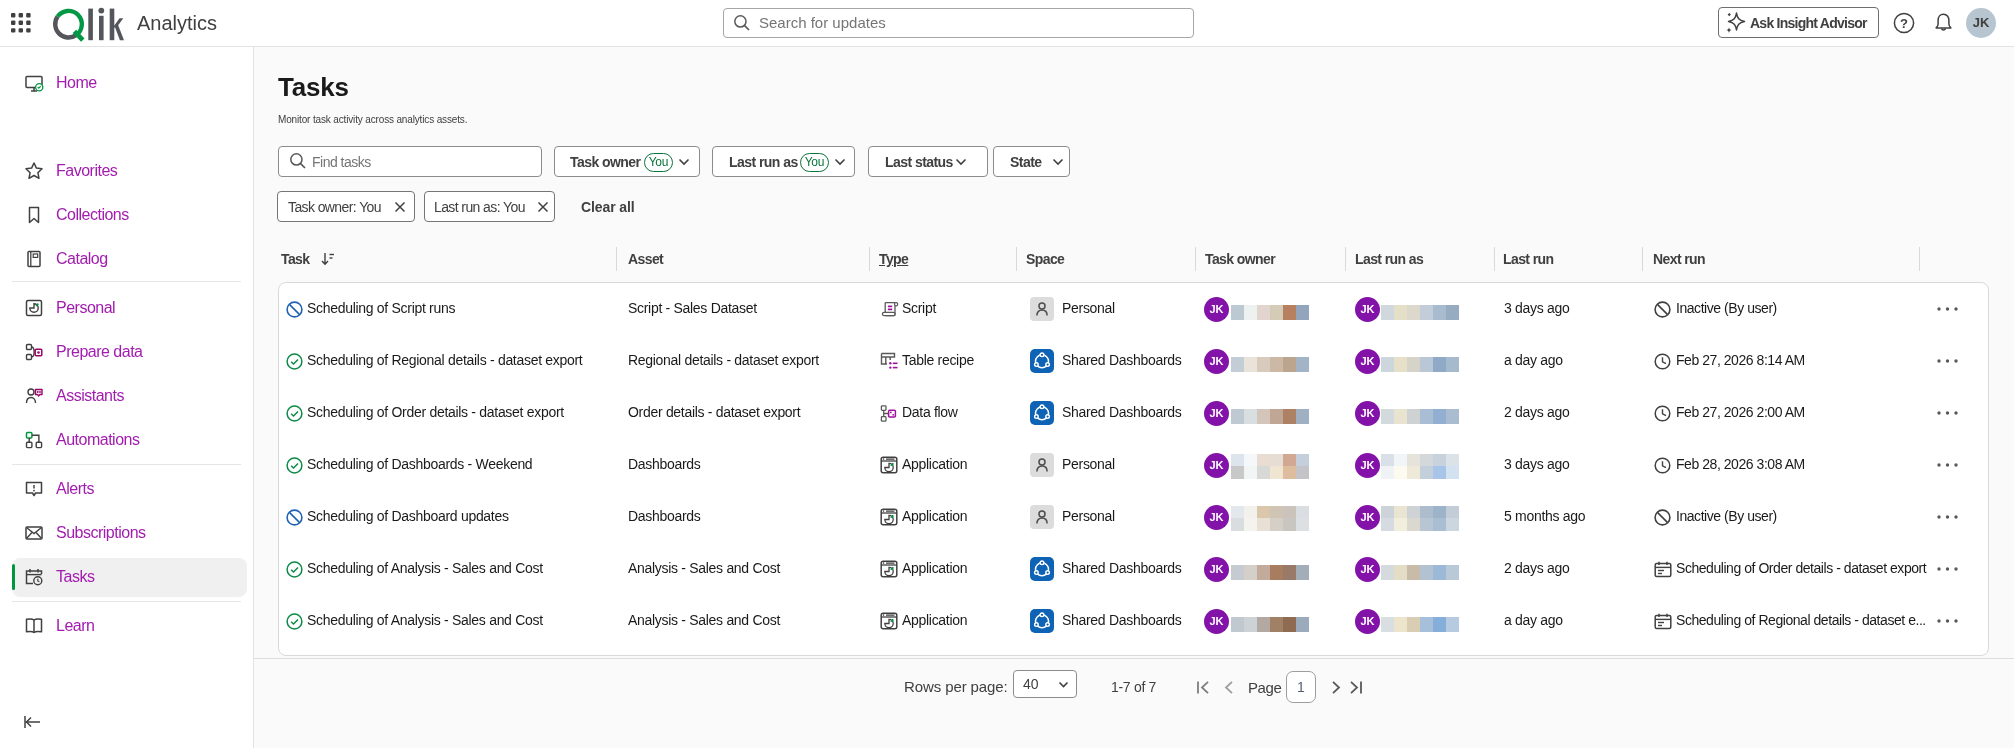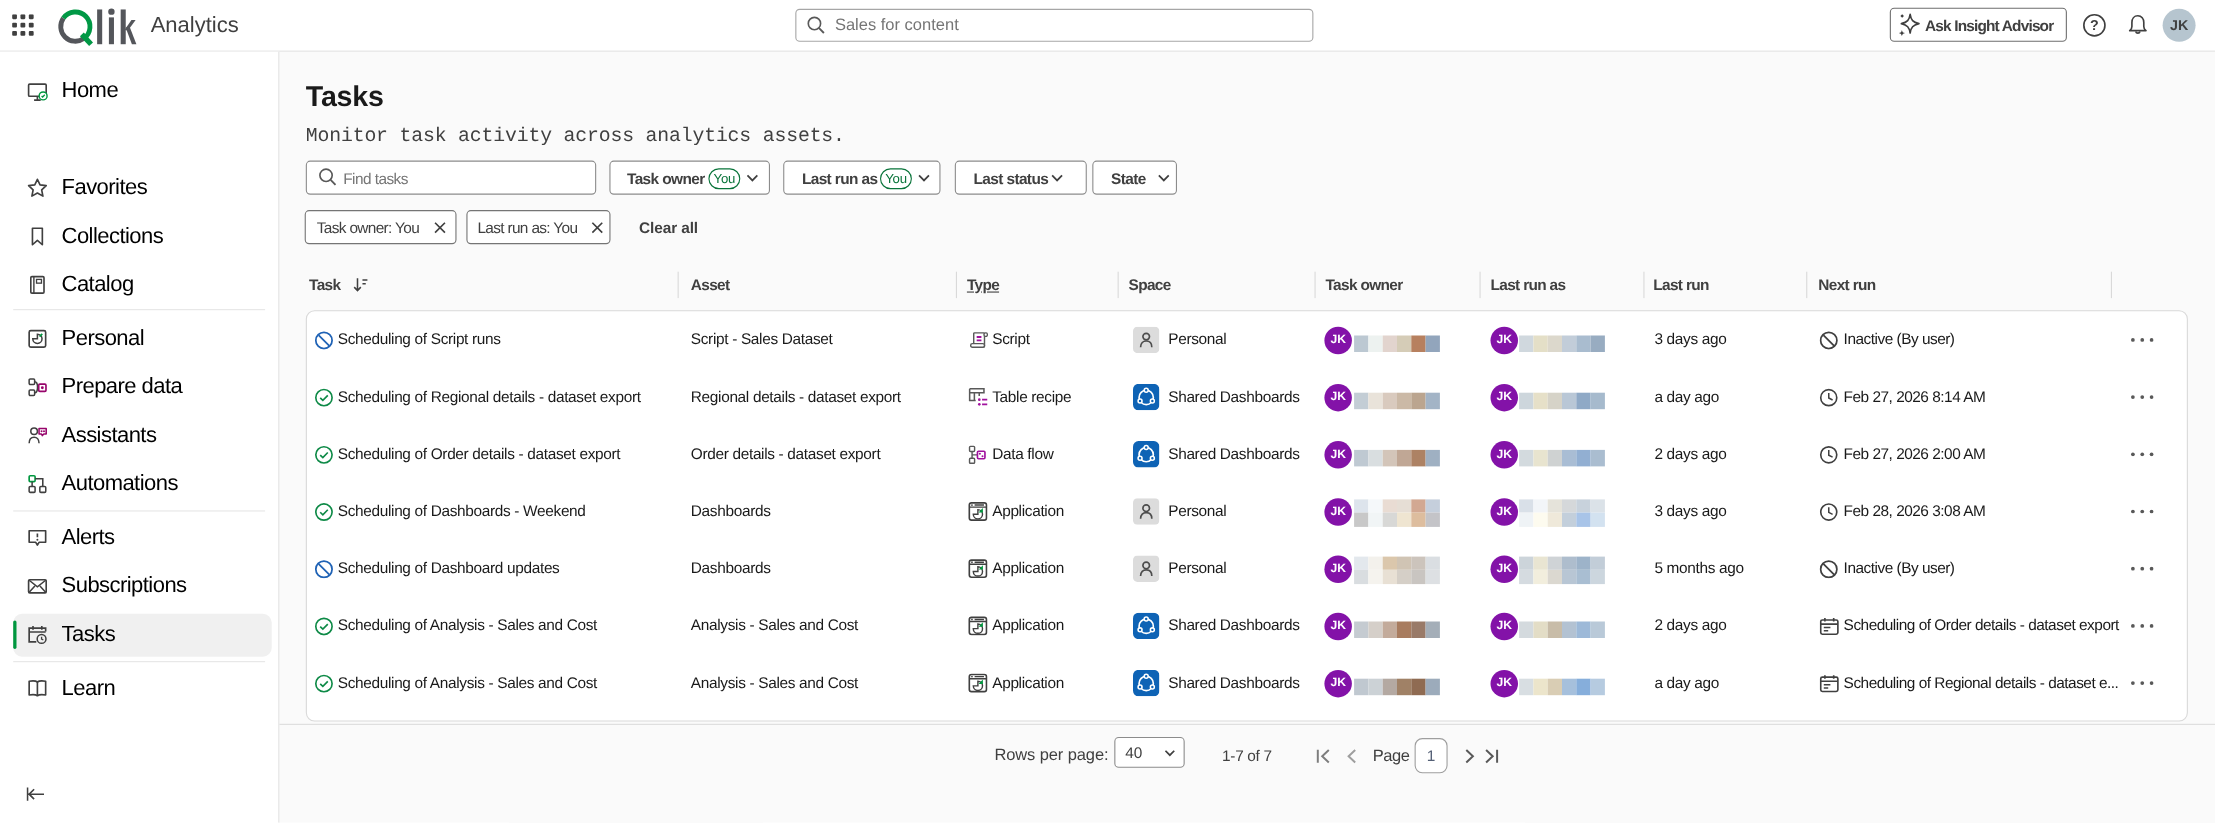--- a/index.html
+++ b/index.html
@@ -4,21 +4,21 @@
 <style>
   * { margin:0; padding:0; box-sizing:border-box; }
   html,body { width:2014px; height:748px; overflow:hidden; background:#fff;
     font-family:"Liberation Sans", sans-serif; color:#404040; }
   .abs { position:absolute; }
   #page { position:relative; width:2014px; height:564px; }
   #main-bg { left:254px; top:46px; width:1760px; height:702px; background:#fafafa; }
   #topbar { left:0; top:0; width:2014px; height:47px; background:#fff; border-bottom:1px solid #e2e2e2; }
   #sidebar { left:0; top:47px; width:254px; height:701px; background:#fff; border-right:1px solid #e2e2e2; }
   .sideitem { position:absolute; left:0; width:253px; height:40px; }
-  .sideitem .txt { position:absolute; left:56px; top:50%; transform:translateY(-50%); font-size:20px; color:#000000; letter-spacing:-0.5px;}
+  .sideitem .txt { position:absolute; left:56px; top:50%; transform:translateY(-50%); font-size:16px; color:#a21caf; letter-spacing:-0.5px;}
   .sideitem svg { position:absolute; left:23px; top:50%; transform:translateY(-50%); }
   .sidediv { position:absolute; left:12px; width:229px; height:1px; background:#e6e6e6; }
   .flt { position:absolute; top:146px; height:31px; background:#fff; border:1px solid #8c8c8c; border-radius:4px; }
   .chip { position:absolute; top:191px; height:31px; background:#fff; border:1px solid #757575; border-radius:4px; }
   .hdrlbl { position:absolute; top:251px; font-size:14px; font-weight:700; color:#404040; letter-spacing:-0.6px; }
   .hdrsep { position:absolute; top:247px; width:1px; height:24px; background:#d9d9d9; }
   .youpill { position:absolute; top:6px; width:29px; height:19px; border:1px solid #09743a; border-radius:10px;
      color:#09743a; font-size:12px; text-align:center; line-height:17px; letter-spacing:-0.2px;}
   .cell-txt { position:absolute; font-size:14px; color:#1a1a1a; letter-spacing:-0.3px; white-space:nowrap;}
   .mosaic { position:absolute; display:grid; grid-auto-flow:column; }
@@ -59,21 +59,21 @@
       <path d="M 64.3 20.3 L 67.5 18.4 L 74 35.2 L 69.9 35.2 Z"></path>
     </g>
   </svg>
   <div class="abs" style="left:137px; top:12px; font-size:20px; color:#404040;">Analytics</div>
 
   <div class="abs" style="left:723px; top:8px; width:471px; height:30px; background:#fff; border:1px solid #a6a6a6; border-radius:4px;"></div>
   <svg class="abs" style="left:733px; top:14px;" width="18" height="18" viewBox="0 0 18 18">
     <circle cx="7.4" cy="7.4" r="5.6" fill="none" stroke="#595959" stroke-width="1.5"></circle>
     <line x1="11.6" y1="11.6" x2="16" y2="16" stroke="#595959" stroke-width="1.7"></line>
   </svg>
-  <div class="abs" style="left:759px; top:14px; font-size:15px; color:#757575;">Sales for content</div>
+  <div class="abs" style="left:759px; top:14px; font-size:15px; color:#757575;">Search for updates</div>
 
   <div class="abs" style="left:1718px; top:7px; width:161px; height:31px; border:1px solid #6e6e6e; border-radius:4px; background:#fff;"></div>
   <svg class="abs" style="left:1724px; top:10px;" width="24" height="25" viewBox="0 0 24 25">
     <path d="M 12.5 3 C 13.3 8.2 15 10.2 20.5 11.5 C 15 12.8 13.3 14.8 12.5 20 C 11.7 14.8 10 12.8 4.5 11.5 C 10 10.2 11.7 8.2 12.5 3 Z" fill="none" stroke="#404040" stroke-width="1.5" stroke-linejoin="round"></path>
     <rect x="4.1" y="3.4" width="2.3" height="2.3" fill="#404040" transform="rotate(45 5.25 4.55)"></rect>
     <path d="M 5 17.2 C 5.35 19 6 19.7 7.9 20.1 C 6 20.5 5.35 21.2 5 23 C 4.65 21.2 4 20.5 2.1 20.1 C 4 19.7 4.65 19 5 17.2 Z" fill="#404040"></path>
   </svg>
   <div class="abs" style="left:1750px; top:15px; font-size:14px; font-weight:700; color:#404040; letter-spacing:-0.75px;">Ask Insight Advisor</div>
 
   <svg class="abs" style="left:1893px; top:12px;" width="22" height="22" viewBox="0 0 22 22">
@@ -210,21 +210,21 @@
     <div class="txt">Learn</div>
   </div>
 
   <svg class="abs" style="left:24px; top:714px;" width="17" height="16" viewBox="0 0 17 16">
     <line x1="1" y1="2" x2="1" y2="14" stroke="#404040" stroke-width="1.5"></line>
     <line x1="1.5" y1="8" x2="16" y2="8" stroke="#404040" stroke-width="1.5"></line>
     <path d="M 7 3.5 L 2.5 8 L 7 12.5" fill="none" stroke="#404040" stroke-width="1.5"></path>
   </svg>
 
   <div class="abs" style="left:278px; top:72px; font-size:26px; font-weight:700; color:#1a1a1a; letter-spacing:-0.2px;">Tasks</div>
-  <div class="abs" style="left:278px; top:114px; font-size:18px; color:#404040; letter-spacing:-0.15px;font-family:Liberation Mono, monospace;">Monitor task activity across analytics assets.</div>
+  <div class="abs" style="left:278px; top:114px; font-size:10px; color:#404040; letter-spacing:-0.15px;">Monitor task activity across analytics assets.</div>
 
   <div class="flt" style="left:278px; width:264px;"></div>
   <svg class="abs" style="left:289px; top:152px;" width="18" height="18" viewBox="0 0 18 18">
     <circle cx="7.4" cy="7.4" r="5.6" fill="none" stroke="#595959" stroke-width="1.5"></circle>
     <line x1="11.6" y1="11.6" x2="16" y2="16" stroke="#595959" stroke-width="1.7"></line>
   </svg>
   <div class="abs" style="left:312px; top:154px; font-size:14px; color:#757575; letter-spacing:-0.5px;">Find tasks</div>
 
   <div class="flt" style="left:554px; width:146px;">
     <div style="position:absolute; left:15px; top:7px; font-size:14px; font-weight:700; color:#404040; letter-spacing:-0.55px;">Task owner</div>

